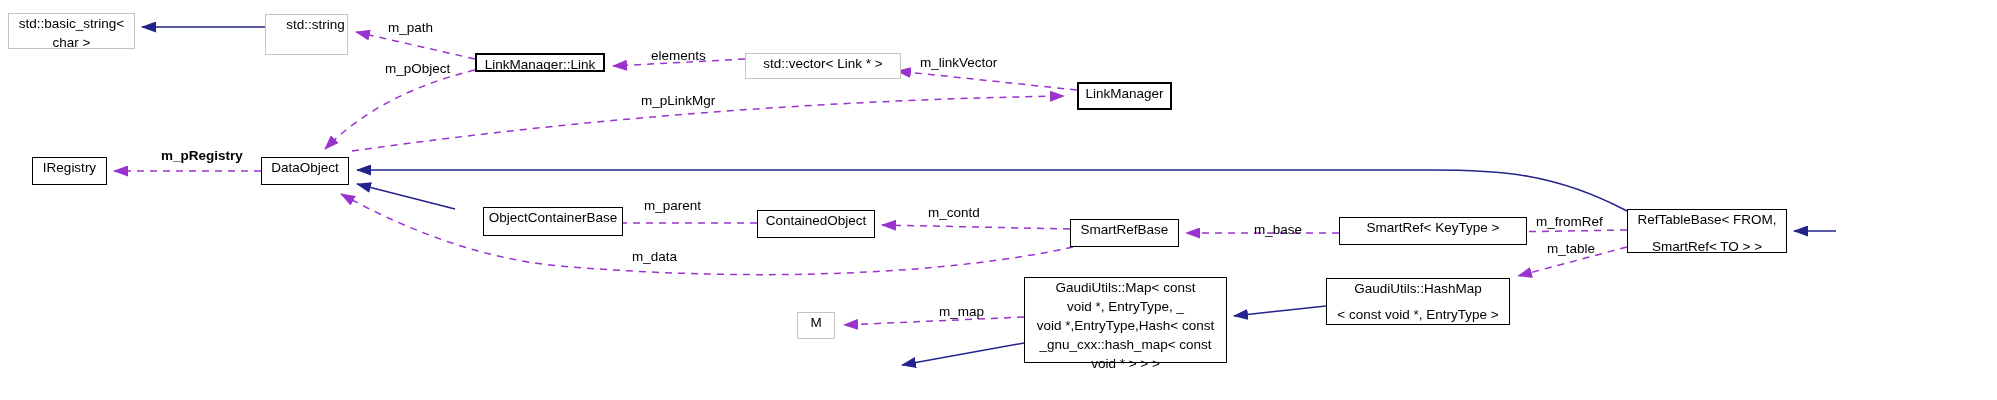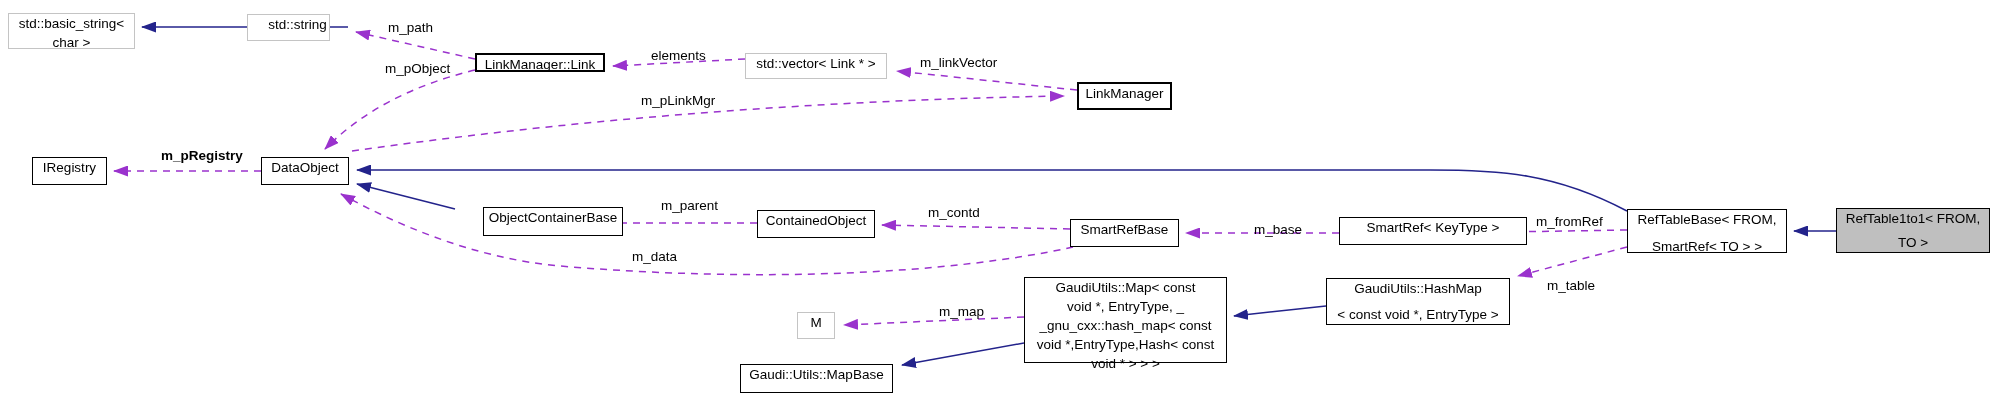--- a/index.html
+++ b/index.html
@@ -69,29 +69,29 @@
       <path d="M1073,247 C950,274 760,283 560,266 C470,258 392,222 341,194" marker-end="url(#arrow-pur)"></path>
       <path d="M1024,317 L844,325" marker-end="url(#arrow-pur)"></path>
     </g>
   </svg>
 
   <div class="node ext" style="left:8px;top:13px;width:127px;height:36px;">
     <div>std::basic_string&lt;</div>
     <div>char &gt;</div>
   </div>
 
-  <div class="node ext" style="left:247px;top:14px;width:83px;height:27px;padding-left:18px;">
+  <div class="node ext" style="left:265px;top:14px;width:83px;height:41px;padding-left:18px;">
     <div>std::string</div>
   </div>
 
   <div class="node bold" style="left:475px;top:53px;width:130px;height:19px;">
     <div>LinkManager::Link</div>
   </div>
 
-  <div class="node ext" style="left:745px;top:53px;width:142px;height:26px;">
+  <div class="node ext" style="left:745px;top:53px;width:156px;height:26px;">
     <div>std::vector&lt; Link * &gt;</div>
   </div>
 
   <div class="node bold" style="left:1077px;top:82px;width:95px;height:28px;">
     <div>LinkManager</div>
   </div>
 
   <div class="node" style="left:32px;top:157px;width:75px;height:28px;">
     <div>IRegistry</div>
   </div>
@@ -114,53 +114,46 @@
 
   <div class="node" style="left:1339px;top:217px;width:188px;height:28px;">
     <div>SmartRef&lt; KeyType &gt;</div>
   </div>
 
   <div class="node" style="left:1627px;top:209px;width:160px;height:44px;gap:8px;">
     <div>RefTableBase&lt; FROM,</div>
     <div>SmartRef&lt; TO &gt; &gt;</div>
   </div>
 
-  <div class="node focus" style="left:1836px;top:208px;width:154px;height:45px;">
-    <div>RefTable1to1&lt; FROM,</div>
-    <div>TO &gt;</div>
-  </div>
 
   <div class="node" style="left:1024px;top:277px;width:203px;height:86px;">
     <div>GaudiUtils::Map&lt; const</div>
     <div>void *, EntryType, _</div>
+    <div>void *,EntryType,Hash&lt; const</div>
     <div>_gnu_cxx::hash_map&lt; const</div>
-    <div>void *,EntryType,Hash&lt; const</div>
     <div>void * &gt; &gt; &gt;</div>
   </div>
 
   <div class="node ext" style="left:797px;top:312px;width:38px;height:27px;">
     <div>M</div>
   </div>
 
-  <div class="node" style="left:740px;top:364px;width:153px;height:29px;">
-    <div>Gaudi::Utils::MapBase</div>
-  </div>
 
   <div class="node" style="left:1326px;top:278px;width:184px;height:47px;">
     <div>GaudiUtils::HashMap</div>
     <div>&lt; const void *, EntryType &gt;</div>
   </div>
 
   <div class="edge-label" style="left:388px;top:21px;">m_path</div>
   <div class="edge-label" style="left:377px;top:62px;padding-left:8px;">m_pObject</div>
   <div class="edge-label" style="left:651px;top:49px;">elements</div>
   <div class="edge-label" style="left:920px;top:56px;">m_linkVector</div>
   <div class="edge-label" style="left:641px;top:94px;">m_pLinkMgr</div>
   <div class="edge-label" style="left:161px;top:149px;font-weight:bold;">m_pRegistry</div>
-  <div class="edge-label" style="left:622px;top:199px;padding-left:39px;">m_parent</div>
+  <div class="edge-label" style="left:605px;top:199px;padding-left:39px;">m_parent</div>
   <div class="edge-label" style="left:928px;top:206px;">m_contd</div>
   <div class="edge-label" style="left:1254px;top:223px;">m_base</div>
   <div class="edge-label" style="left:1536px;top:215px;">m_fromRef</div>
-  <div class="edge-label" style="left:1547px;top:242px;margin-top:37px;">m_table</div>
+  <div class="edge-label" style="left:1547px;top:242px;">m_table</div>
   <div class="edge-label" style="left:632px;top:250px;">m_data</div>
   <div class="edge-label" style="left:939px;top:305px;">m_map</div>
 
 </div>
 
 </body></html>

